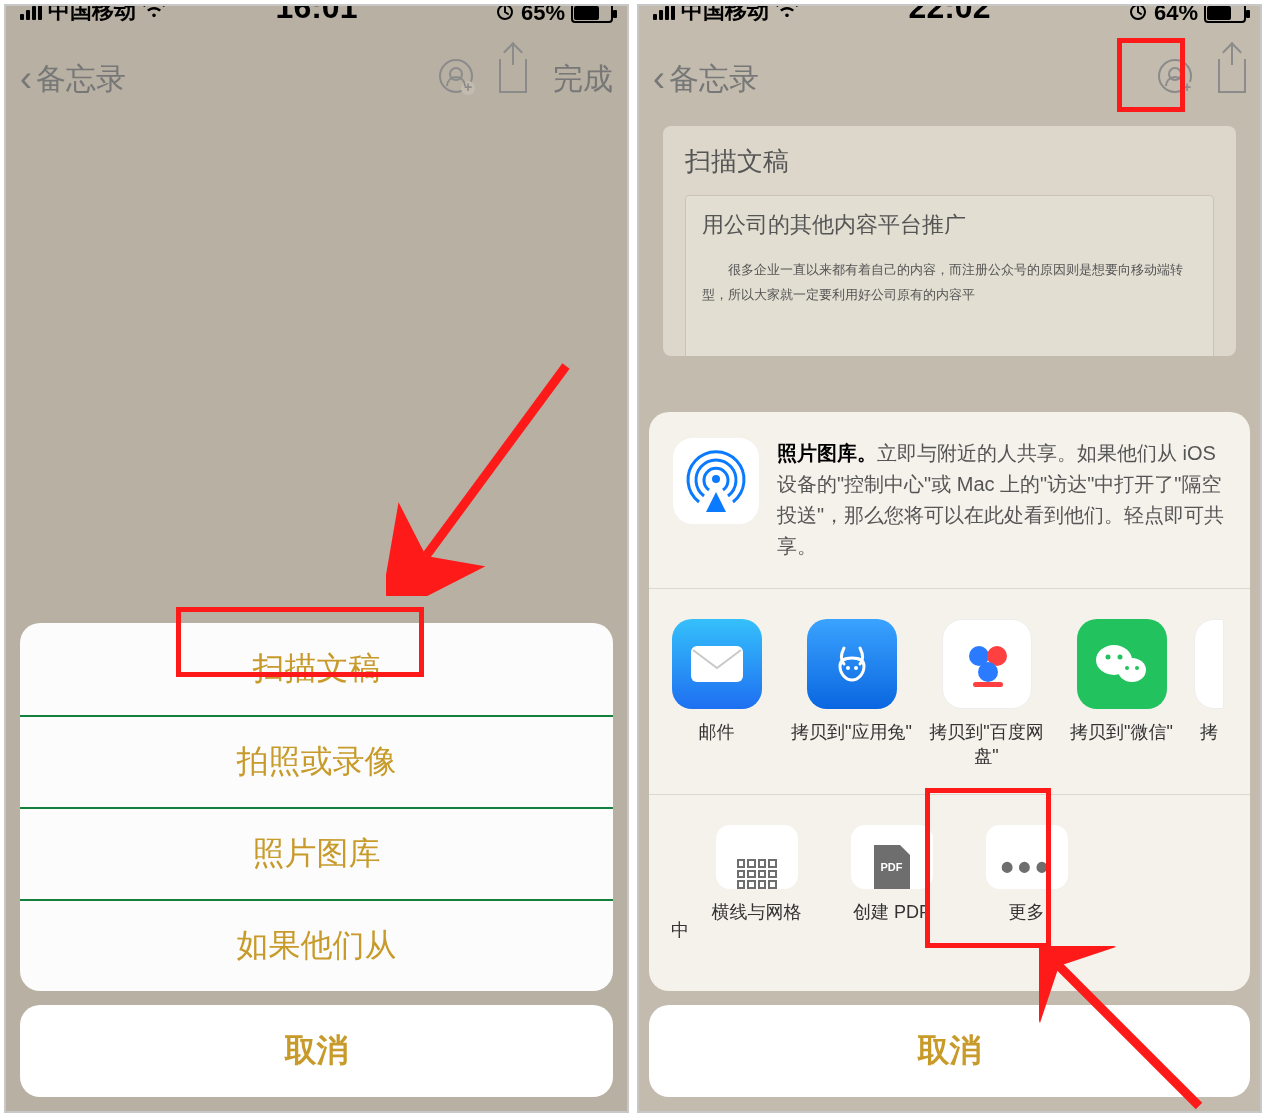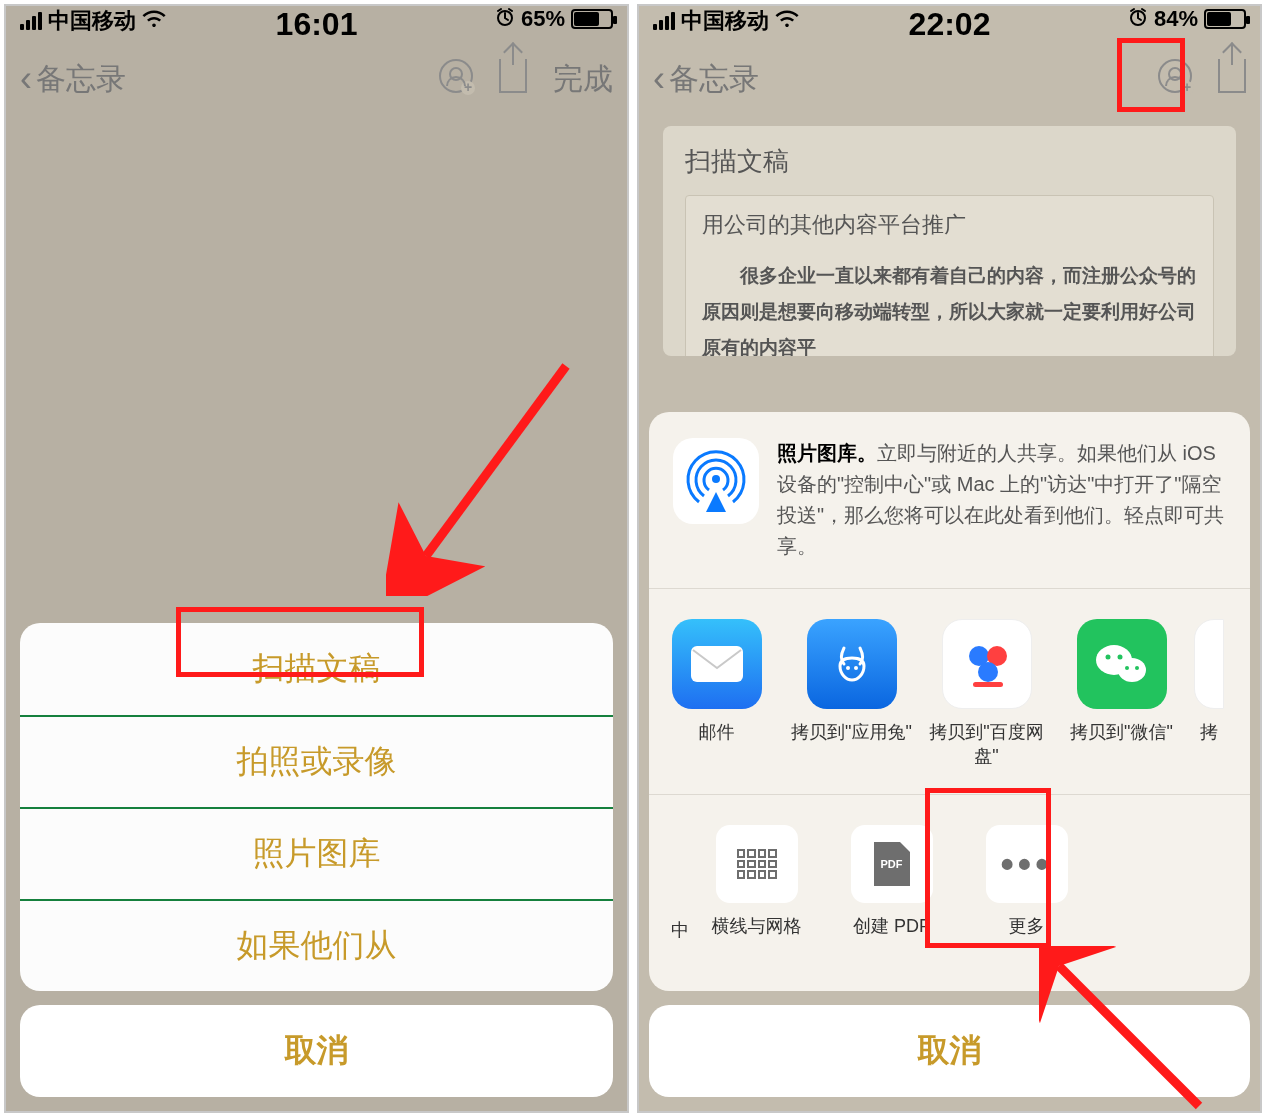--- a/index.html
+++ b/index.html
@@ -1,21 +1,21 @@
 <!DOCTYPE html>
 <html><head>
 <meta charset="utf-8">
 <style>
   * { box-sizing: border-box; margin: 0; padding: 0; font-family: -apple-system, "PingFang SC", "Helvetica Neue", Arial, sans-serif; }
   body { background: #fff; }
   .stage { width: 1266px; height: 1117px; display: flex; gap: 8px; padding: 4px; position: relative; }
   .phone { width: 627px; height: 1109px; border: 2px solid #c8c8c8; background: #c3bcae; position: relative; overflow: hidden; }
 
   
-  .status { position: absolute; top: 0; left: 0; right: 0; height: 36px; display: flex; align-items: flex-start; padding: 0 14px; font-size: 22px; font-weight: 600; color: #000; justify-content: space-between; }
+  .status { position: absolute; top: 0; left: 0; right: 0; height: 36px; display: flex; align-items: flex-end; padding: 16px 14px; font-size: 22px; font-weight: 600; color: #000; justify-content: space-between; }
   .status .left, .status .right { display: flex; align-items: center; gap: 6px; }
   .status .time { position: absolute; left: 50%; transform: translateX(-50%); font-size: 32px; font-weight: 700; }
   .battery-shell { width: 42px; height: 20px; border: 2px solid #000; border-radius: 4px; position: relative; display: inline-block; }
   .battery-shell::after { content: ""; position: absolute; right: -6px; top: 5px; width: 4px; height: 8px; background:#000; border-radius: 1px; }
   .battery-fill { position: absolute; left: 1px; top: 1px; bottom: 1px; background: #000; border-radius: 2px; }
   .signal { display: inline-flex; align-items: flex-end; gap: 2px; height: 18px; }
   .signal span { width: 4px; background:#000; display:block; border-radius:1px; }
   .signal span:nth-child(1){height:6px}
   .signal span:nth-child(2){height:10px}
   .signal span:nth-child(3){height:14px}
@@ -43,35 +43,35 @@
   .sheet-list { background: rgba(255,255,255,0.96); border-radius: 20px; overflow: hidden; margin-bottom: 14px; }
   .sheet-item { height: 92px; display: flex; align-items: center; justify-content: center; font-size: 32px; color: #c79a2a; border-top: 2px solid #15803d; }
   .sheet-item:first-child { border-top: none; }
   .cancel-btn { background: #fff; border-radius: 20px; height: 92px; display: flex; align-items: center; justify-content: center; font-size: 32px; color: #c79a2a; font-weight: 600; }
 
   
   .doc-card { position:absolute; top: 120px; left: 24px; right: 24px; background: #dcd7ca; border-radius: 8px; padding: 18px 22px 0 22px; height: 230px; overflow:hidden;}
   .doc-title { font-size: 26px; color: #555; font-weight: 500; margin-bottom: 16px;}
   .inner-card { border: 1px solid #c9c3b4; background: #e3ded2; border-radius: 4px; padding: 14px 16px 0 16px; height: 170px;}
   .inner-title { font-size: 22px; color: #555; margin-bottom: 18px;}
-  .inner-body { font-size: 19px; color: #555; line-height: 1.9; text-indent: 2em; font-weight: bold;}
+  .inner-body { font-size: 13px; color: #555; line-height: 1.9; text-indent: 2em;}
 
   
   .share-sheet { position:absolute; left: 10px; right: 10px; bottom: 14px; }
   .share-top { background: #f5f2ec; border-radius: 20px; overflow: hidden; margin-bottom: 14px; }
   .airdrop { display: flex; padding: 26px 24px; gap: 18px; align-items:flex-start;}
   .airdrop-icon { width: 86px; height: 86px; border-radius: 20px; background:#fff; display:flex; align-items:center; justify-content:center; flex-shrink:0;}
   .airdrop-text { font-size: 20px; color: #555; line-height: 1.55; }
   .airdrop-text b { color:#000; font-weight:600;}
   .divider { height: 1px; background: #ddd9d1; margin: 0; }
   .app-row, .action-row { display: flex; gap: 0; padding: 30px 0 26px 0; overflow:hidden;}
   .app-item, .action-item { width: 135px; flex-shrink:0; display:flex; flex-direction:column; align-items:center; gap: 12px;}
   .action-row .action-item:first-child{ width:40px; align-items:flex-end;}
   .app-icon { width: 90px; height: 90px; border-radius: 20px; display:flex; align-items:center; justify-content:center; }
-  .action-icon { width: 82px; height: 78px; border-radius: 14px; background: #fff; display:flex; align-items:center; justify-content:center;}
+  .action-icon { width: 82px; height: 64px; border-radius: 14px; background: #fff; display:flex; align-items:flex-end; justify-content:center;}
   .app-label, .action-label { font-size: 18px; color:#333; text-align:center; line-height:1.3; min-height: 46px;}
   .more-dots{ font-size:38px; letter-spacing:4px; color:#6e6e6e; font-weight:bold;}
   .lock-shape{ width:30px; height:24px; background:#6e6e6e; border-radius:4px; position:relative;}
   .lock-shape::before{content:"";position:absolute; left:50%; top:-16px; width:20px; height:20px; border:4px solid #6e6e6e; border-bottom:none; border-radius:12px 12px 0 0; transform:translateX(-50%);}
   .grid-shape{width:40px;height:30px; display:grid; grid-template-columns:repeat(4,1fr); grid-template-rows:repeat(3,1fr); gap:2px;}
   .grid-shape span{border:2px solid #6e6e6e;}
   .pdf-shape{width:36px;height:44px; background:#6e6e6e; position:relative; display:flex; align-items:center; justify-content:center; color:#fff; font-size:11px; font-weight:bold;}
   .pdf-shape::after{content:""; position:absolute; right:0; top:0; width:0; height:0; border-left:10px solid transparent; border-top:10px solid #fff;}
 
   
@@ -171,21 +171,21 @@
         </span>
       </div>
       <div class="time">22:02</div>
       <div class="right">
         <span class="alarm-icon">
           <svg width="20" height="20" viewBox="0 0 20 20">
               <circle cx="10" cy="11" r="7" stroke="#000" stroke-width="2" fill="none"></circle>
               <path d="M10 6v5l3 2M3 4l3-2M17 4l-3-2" stroke="#000" stroke-width="2" fill="none" stroke-linecap="round"></path>
             </svg>
         </span>
-        <span>84%</span>
+        <span>64%</span>
         <span class="battery-shell">
             <span class="battery-fill" style="width:64%"></span>
           </span>
       </div>
     </div>
 
     <div class="nav">
       <div class="back">
         <span class="chev">‹</span>
         <span>备忘录</span>

